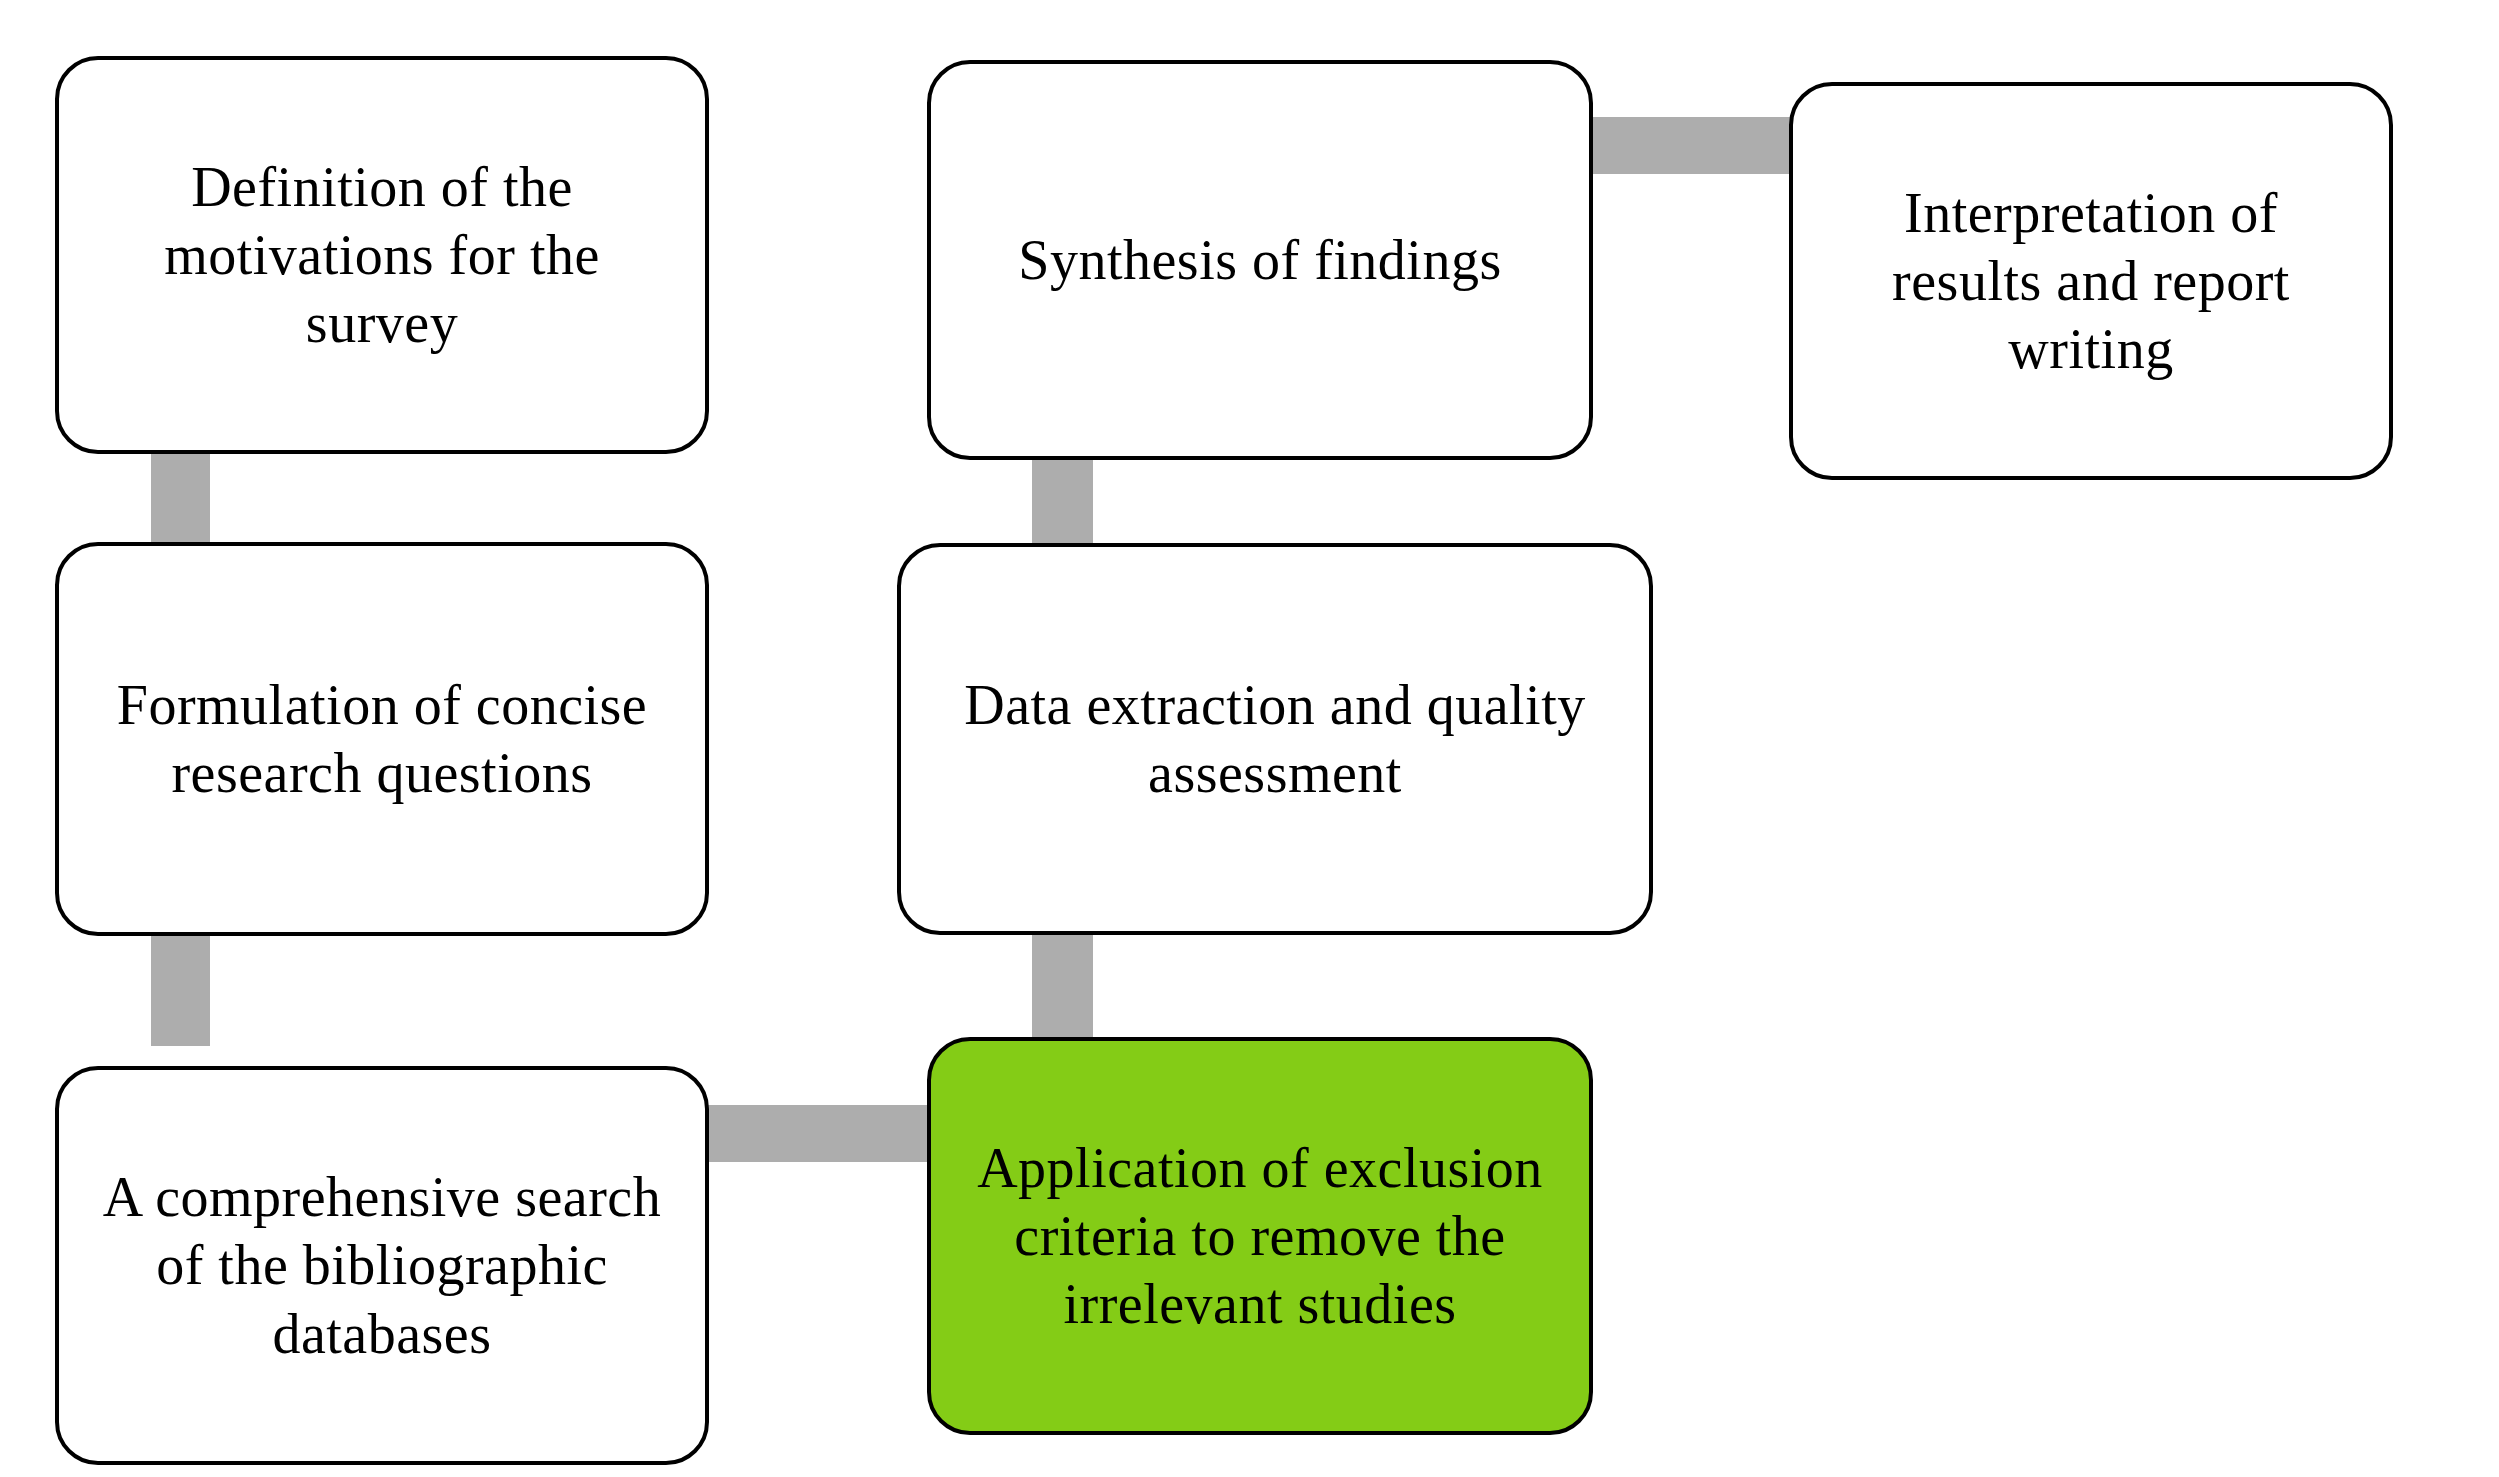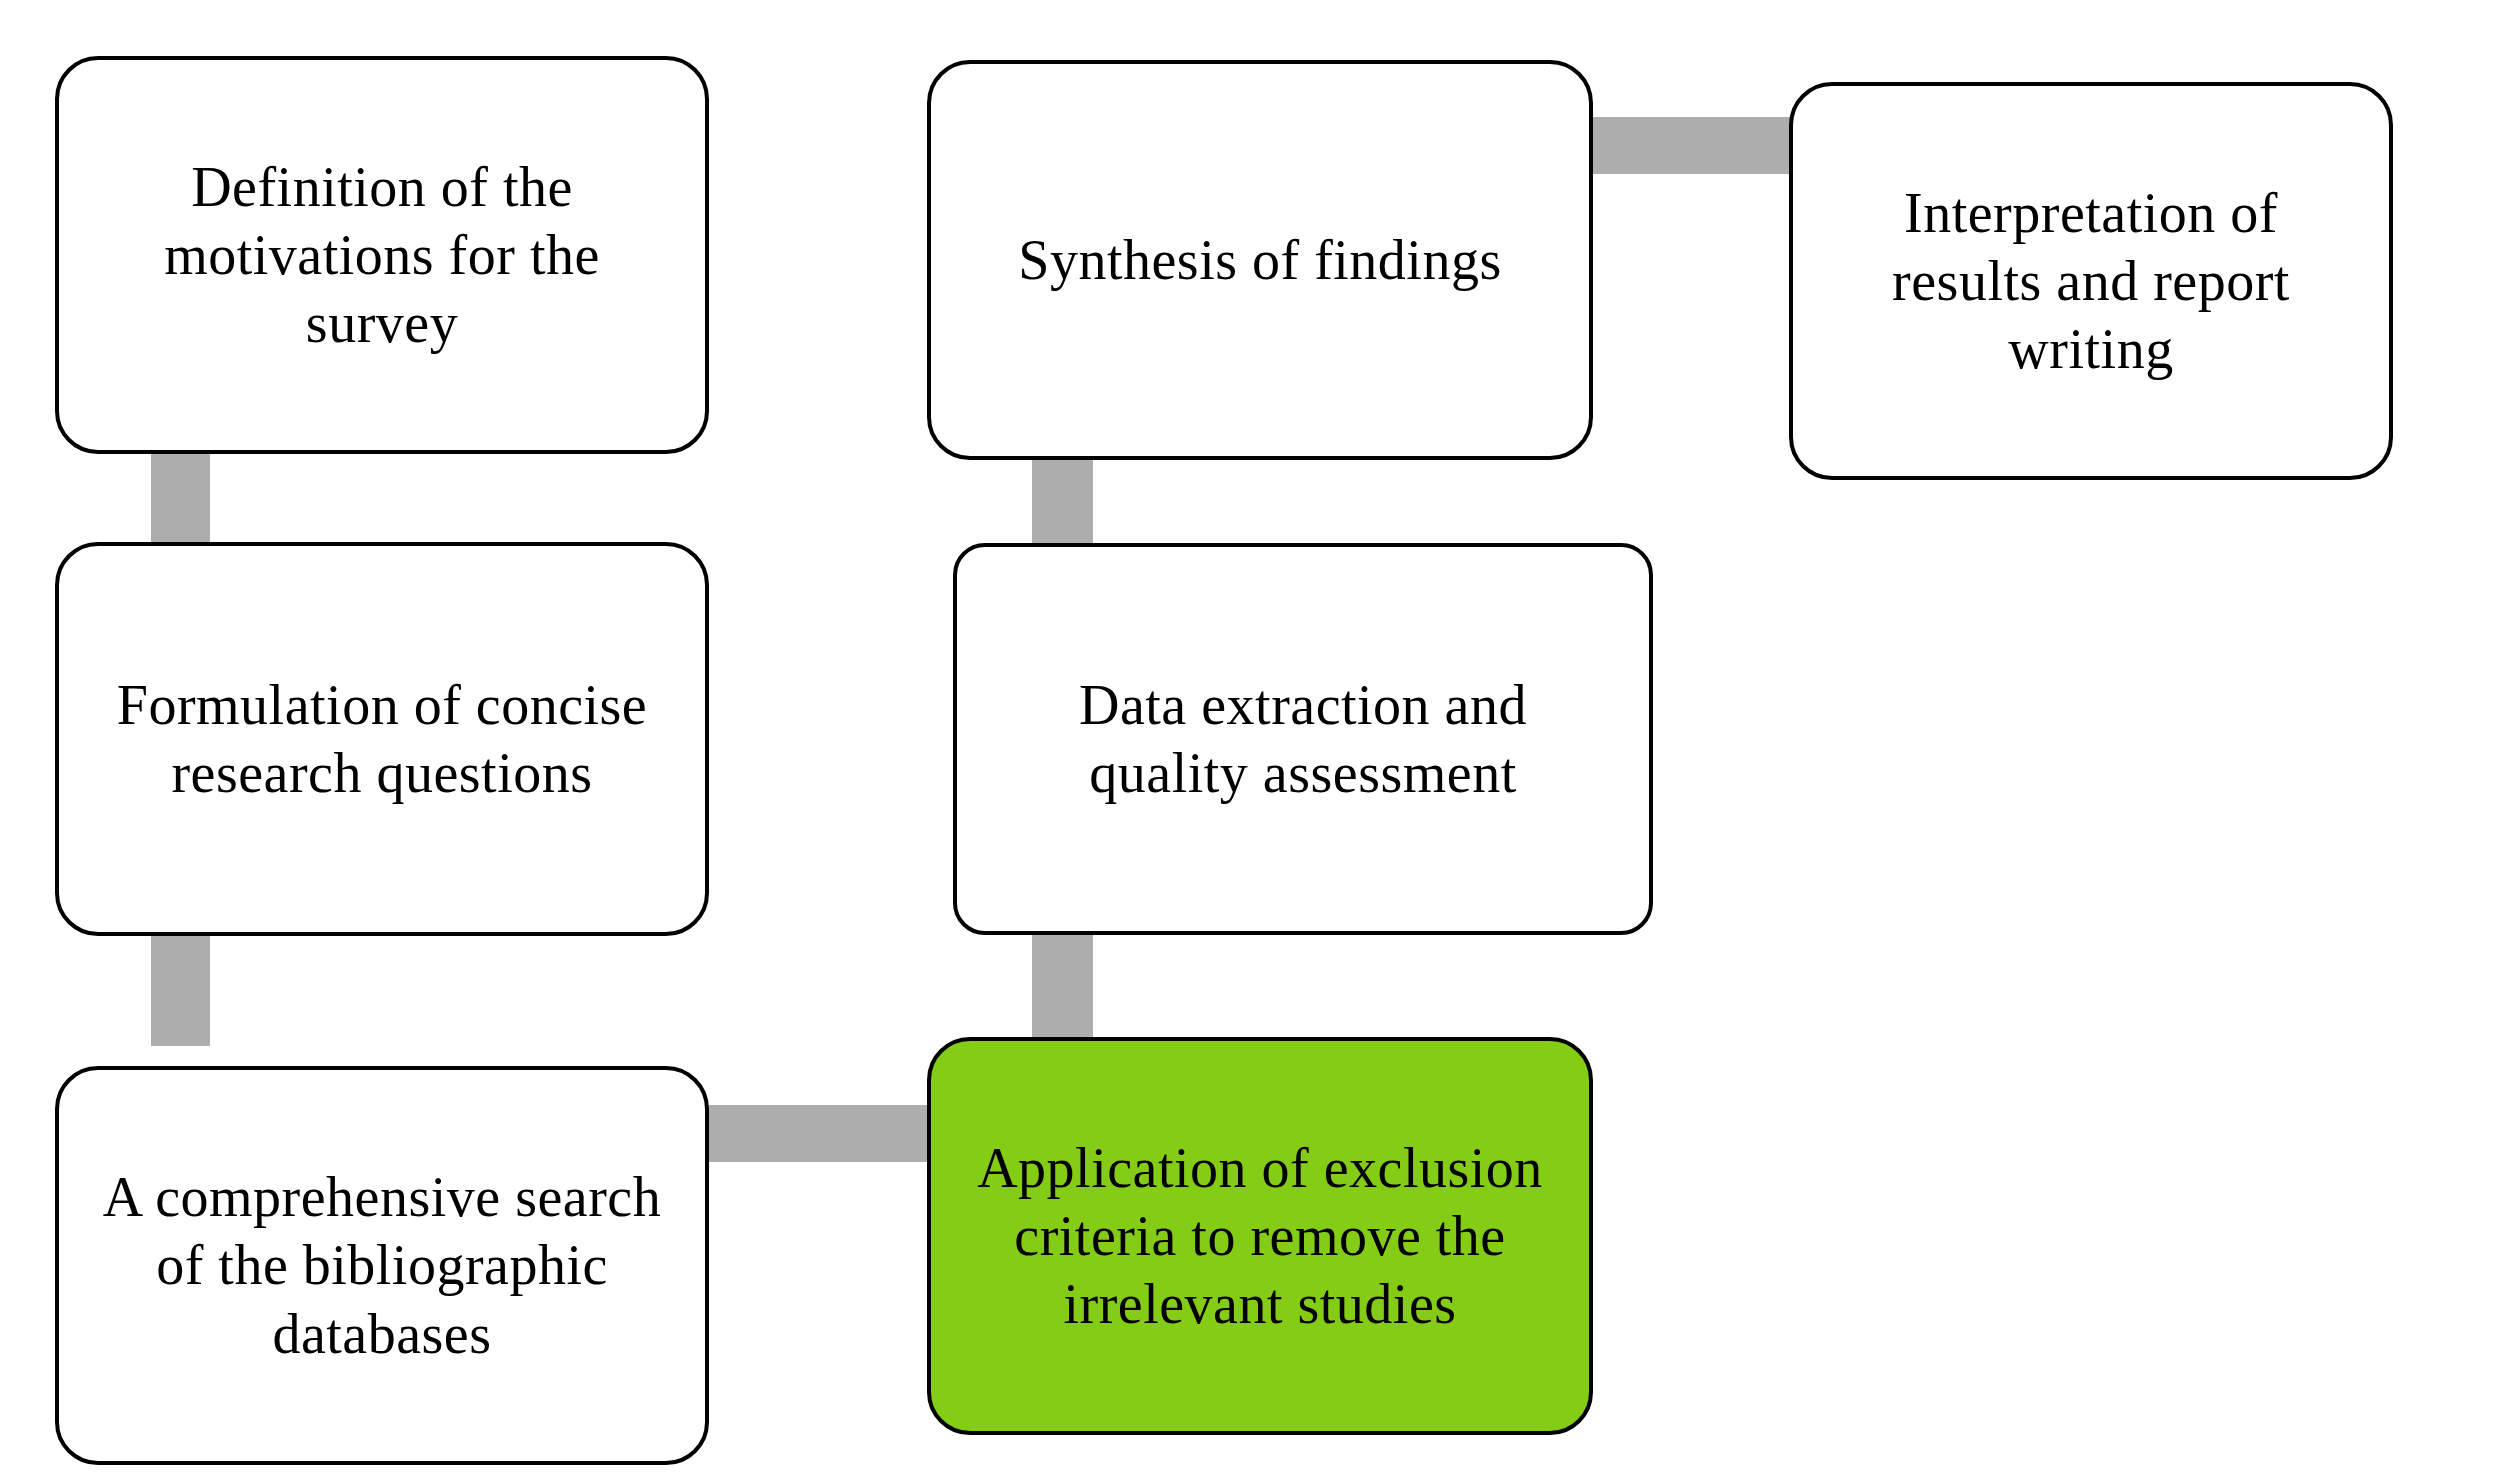--- a/index.html
+++ b/index.html
@@ -37,21 +37,21 @@
   .connector {
     position: absolute;
     background: #adadad;
     z-index: 1;
   }
   
   .n1 { left: 55px;   top: 48px;   width: 654px; height: 398px; margin-top: 8px; }
   .n2 { left: 55px;   top: 542px;  width: 654px; height: 394px; }
   .n3 { left: 55px;   top: 1035px; width: 654px; height: 399px; margin-top: 31px; }
   .n4 { left: 927px;  top: 44px;   width: 666px; height: 400px; margin-top: 16px; }
-  .n5 { left: 953px;  top: 543px;  width: 700px; height: 392px; border-radius: 32px; }
+  .n5 { left: 897px;  top: 543px;  width: 756px; height: 392px; }
   .n6 { left: 927px;  top: 1037px; width: 666px; height: 398px; }
   .n7 { left: 1789px; top: 46px;   width: 604px; height: 398px; margin-top: 36px; }
   
   .c12 { left: 151px;  top: 436px;  width: 59px;  height: 117px; }
   .c23 { left: 151px;  top: 927px;  width: 59px;  height: 119px; }
   .c34 { left: 699px;  top: 1105px; width: 240px; height: 57px;  }
   .c45 { left: 1032px; top: 924px;  width: 61px;  height: 123px; }
   .c56 { left: 1032px; top: 436px;  width: 61px;  height: 117px; }
   .c67 { left: 1586px; top: 117px;  width: 213px; height: 57px;  }
 </style>

